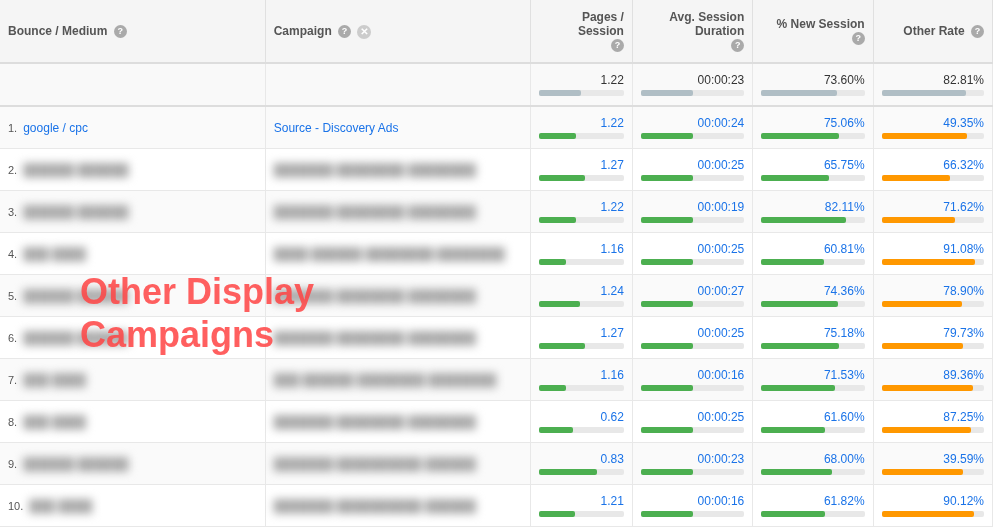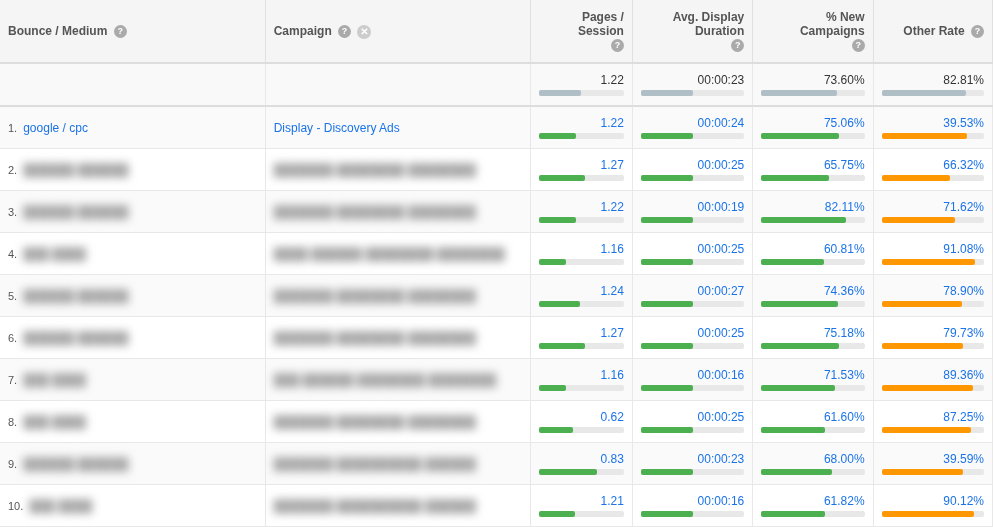--- a/index.html
+++ b/index.html
@@ -142,20 +142,24 @@
       line-height: 1.2;
     }
     .table-wrapper {
       position: relative;
     }
   </style>
 </head>
 <body>
 
 <div class="table-wrapper">
+  <div class="watermark">
+    <div>Other Display</div>
+    <div>Campaigns</div>
+  </div>
 
   <div class="table-container">
     <table>
       <colgroup>
         <col class="source">
         <col class="campaign">
         <col class="pages">
         <col class="avg-session">
         <col class="new-sessions">
         <col class="bounce">
@@ -170,26 +174,26 @@
             <span>Campaign</span>
             <span class="help-icon">?</span>
             <span class="filter-icon">✕</span>
           </th>
           <th class="numeric">
             <span>Pages / Session</span>
             <br>
             <span class="help-icon">?</span>
           </th>
           <th class="numeric">
-            <span>Avg. Display Duration</span>
+            <span>Avg. Session Duration</span>
             <br>
             <span class="help-icon">?</span>
           </th>
           <th class="numeric">
-            <span>% New Campaigns</span>
+            <span>% New Session</span>
             <br>
             <span class="help-icon">?</span>
           </th>
           <th class="numeric">
             <span>Other Rate</span>
             <span class="help-icon">?</span>
           </th>
         </tr>
       </thead>
       <tbody id="table-body">
@@ -217,31 +221,31 @@
           </td>
           <td class="numeric">
             <span>82.81%</span>
             <div class="progress-bar-container">
               <div class="progress-bar progress-bar-orange total-bar-bounce"></div>
             </div>
           </td>
         </tr>
       <tr>
             <td><span class="row-num">1.</span><a class="link-blue">google / cpc</a></td>
-            <td><a class="link-blue">Display - Discovery Ads</a></td>
+            <td><a class="link-blue">Source - Discovery Ads</a></td>
             <td class="numeric"><span class="link-blue">1.22</span><div class="progress-bar-container">
                 <div class="progress-bar" style="width:43.99999999999999%"></div>
               </div></td>
             <td class="numeric"><span class="link-blue">00:00:24</span><div class="progress-bar-container">
                 <div class="progress-bar" style="width:50%"></div>
               </div></td>
             <td class="numeric"><span class="link-blue">75.06%</span><div class="progress-bar-container">
                 <div class="progress-bar" style="width:75.06%"></div>
               </div></td>
-            <td class="numeric"><span class="link-blue">39.53%</span><div class="progress-bar-container">
+            <td class="numeric"><span class="link-blue">49.35%</span><div class="progress-bar-container">
                 <div class="progress-bar progress-bar-orange" style="width:83.85%"></div>
               </div></td>
           </tr>
           <tr>
             <td><span class="row-num">2.</span><span class="blurred">██████ ██████</span></td>
             <td><span class="blurred">███████ ████████ ████████</span></td>
             <td class="numeric"><span class="link-blue">1.27</span><div class="progress-bar-container">
                 <div class="progress-bar" style="width:54%"></div>
               </div></td>
             <td class="numeric"><span class="link-blue">00:00:25</span><div class="progress-bar-container">

